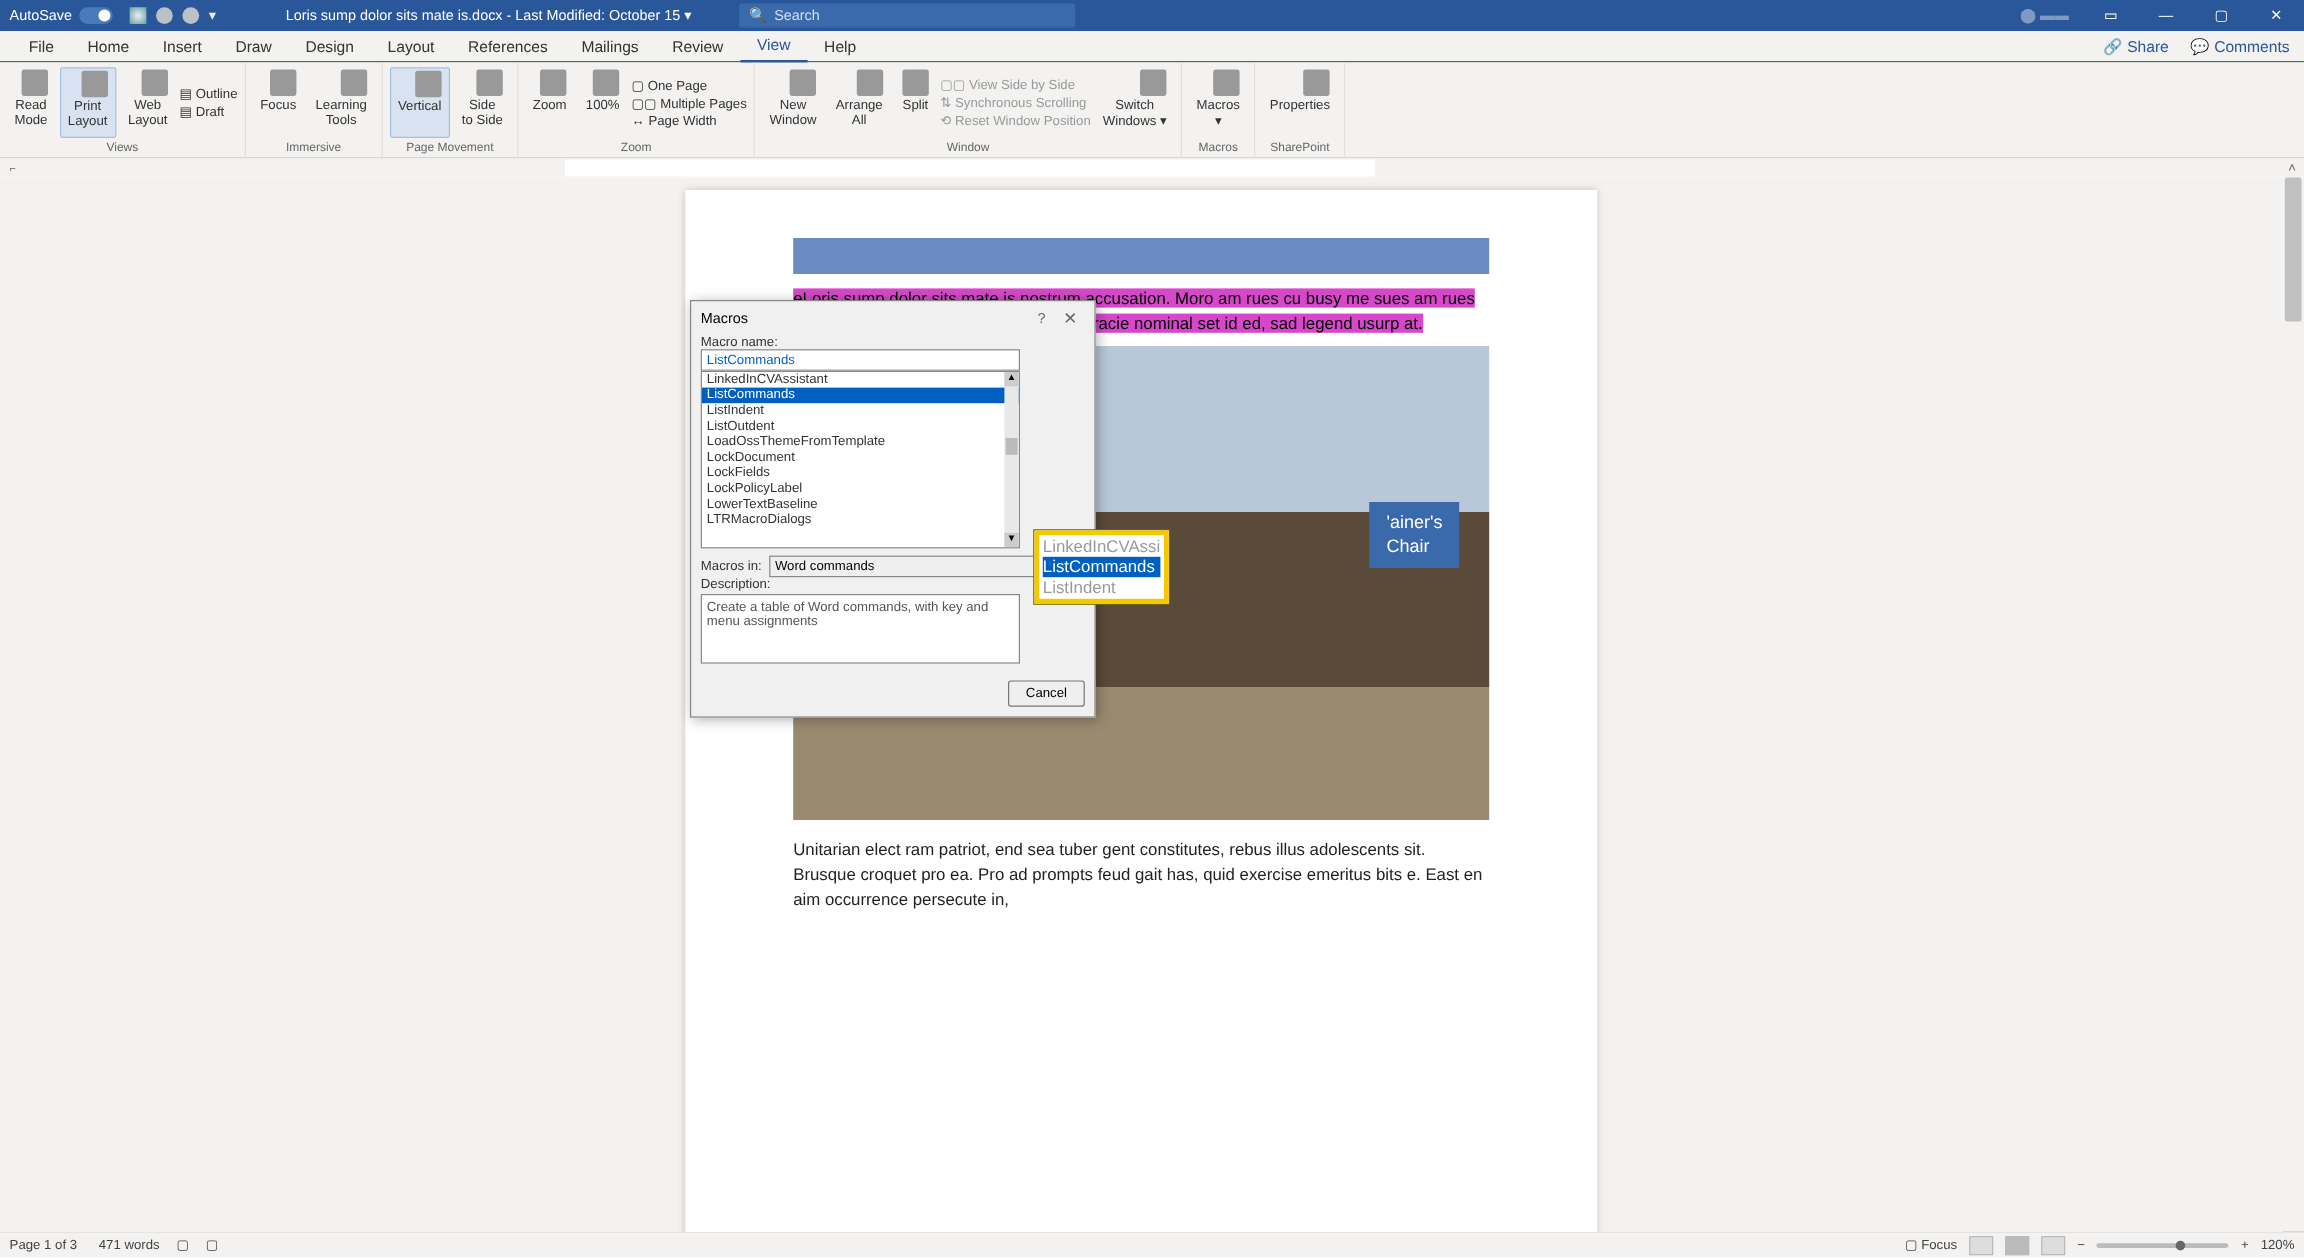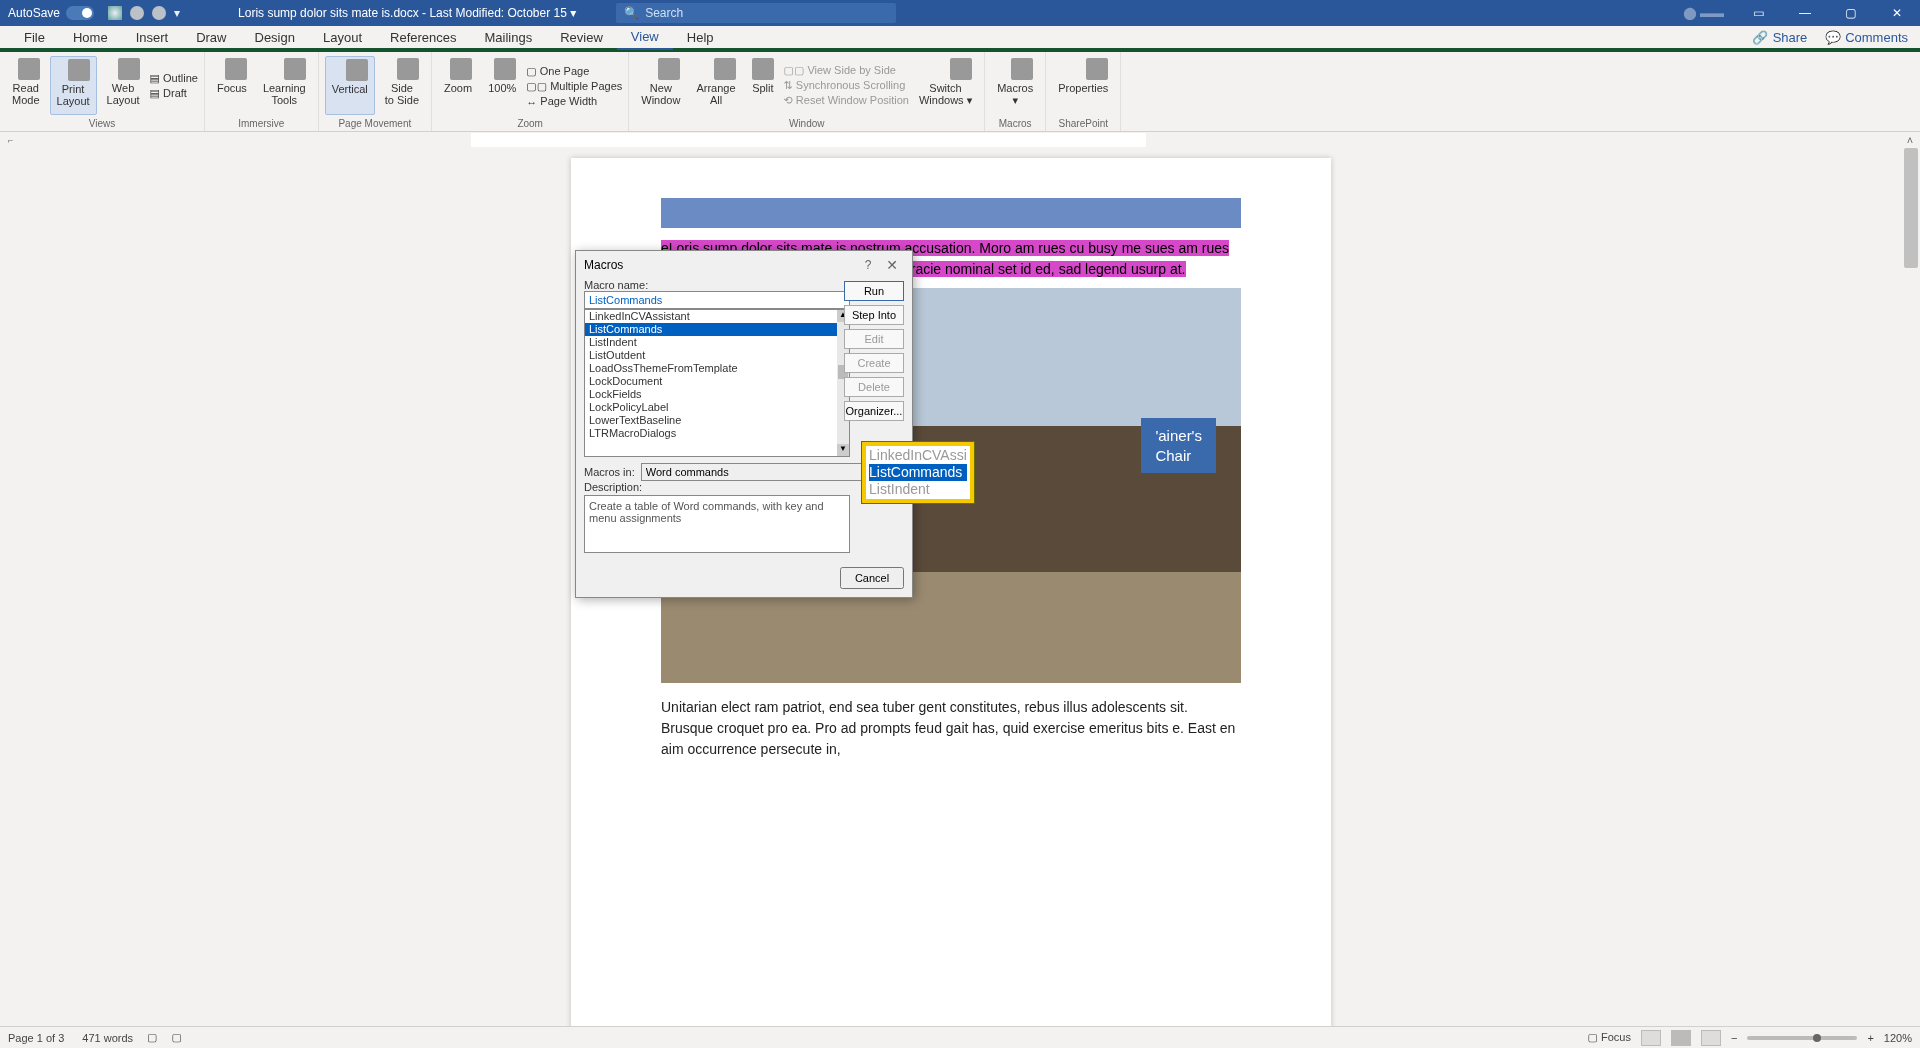--- a/index.html
+++ b/index.html
@@ -12,21 +12,21 @@
 .titlebar .toggle::after { content:""; width:10px; height:10px; border-radius:50%; background:#fff; position:absolute; right:2px; top:2px; }
 .titlebar .qat { display:flex; gap:8px; margin-left:8px; }
 .titlebar .qat div { width:14px; height:14px; opacity:.9; }
 .titlebar .docname { margin-left:50px; white-space:nowrap; }
 .titlebar .search { margin-left:40px; width:280px; height:20px; background:#3a6aac; border-radius:2px; display:flex; align-items:center; padding:0 8px; color:#cfe0f2; font-size:12px; }
 .titlebar .right { margin-left:auto; display:flex; }
 .titlebar .winbtn { width:46px; height:26px; display:flex; align-items:center; justify-content:center; }
 .titlebar .acct { display:flex; align-items:center; padding:0 12px; opacity:.4; }
 
 
-.tabs { height:26px; background:#f3f2f1; border-bottom:4px solid #14532d; display:flex; align-items:center; padding-left:10px; font-size:13px; }
+.tabs { height:26px; background:#f3f2f1; border-bottom:1px solid #14532d; display:flex; align-items:center; padding-left:10px; font-size:13px; }
 .tabs .tab { padding:0 14px; height:26px; display:flex; align-items:center; color:#333; }
 .tabs .tab.active { color:#2a579a; border-bottom:2px solid #2a579a; font-weight:400; }
 .tabs .right-actions { margin-left:auto; padding-right:12px; display:flex; gap:18px; }
 .tabs .right-actions span { color:#2a579a; font-size:13px; }
 
 
 .ribbon { height:80px; background:#f3f2f1; border-bottom:1px solid #d0d0d0; display:flex; }
 .group { display:flex; flex-direction:column; align-items:center; border-right:1px solid #e1dfdd; padding:4px 6px 0; }
 .group-body { display:flex; gap:4px; flex:1; }
 .group-label { font-size:10px; color:#666; height:16px; display:flex; align-items:center; }
@@ -309,28 +309,20 @@
           <div class="dn">▼</div>
         </div>
     </div>
     <div class="macros-in">
       <label>Macros in:</label>
       <select><option>Word commands</option></select>
     </div>
     <label>Description:</label>
     <div class="descbox">Create a table of Word commands, with key and menu assignments</div>
   </div>
-  <div class="dlg-btns">
-    <button class="primary">Run</button>
-    <button>Step Into</button>
-    <button disabled="">Edit</button>
-    <button disabled="">Create</button>
-    <button disabled="">Delete</button>
-    <button>Organizer...</button>
-  </div>
   <div class="dlg-foot">
     <button>Cancel</button>
   </div>
 </div>
 
 <svg class="leader">
     <line x1="10" y1="5" x2="230" y2="140" stroke="#f5c800" stroke-width="5"></line>
     <circle cx="10" cy="5" r="7" fill="#f5c800"></circle>
   </svg>
 <div class="callout">

